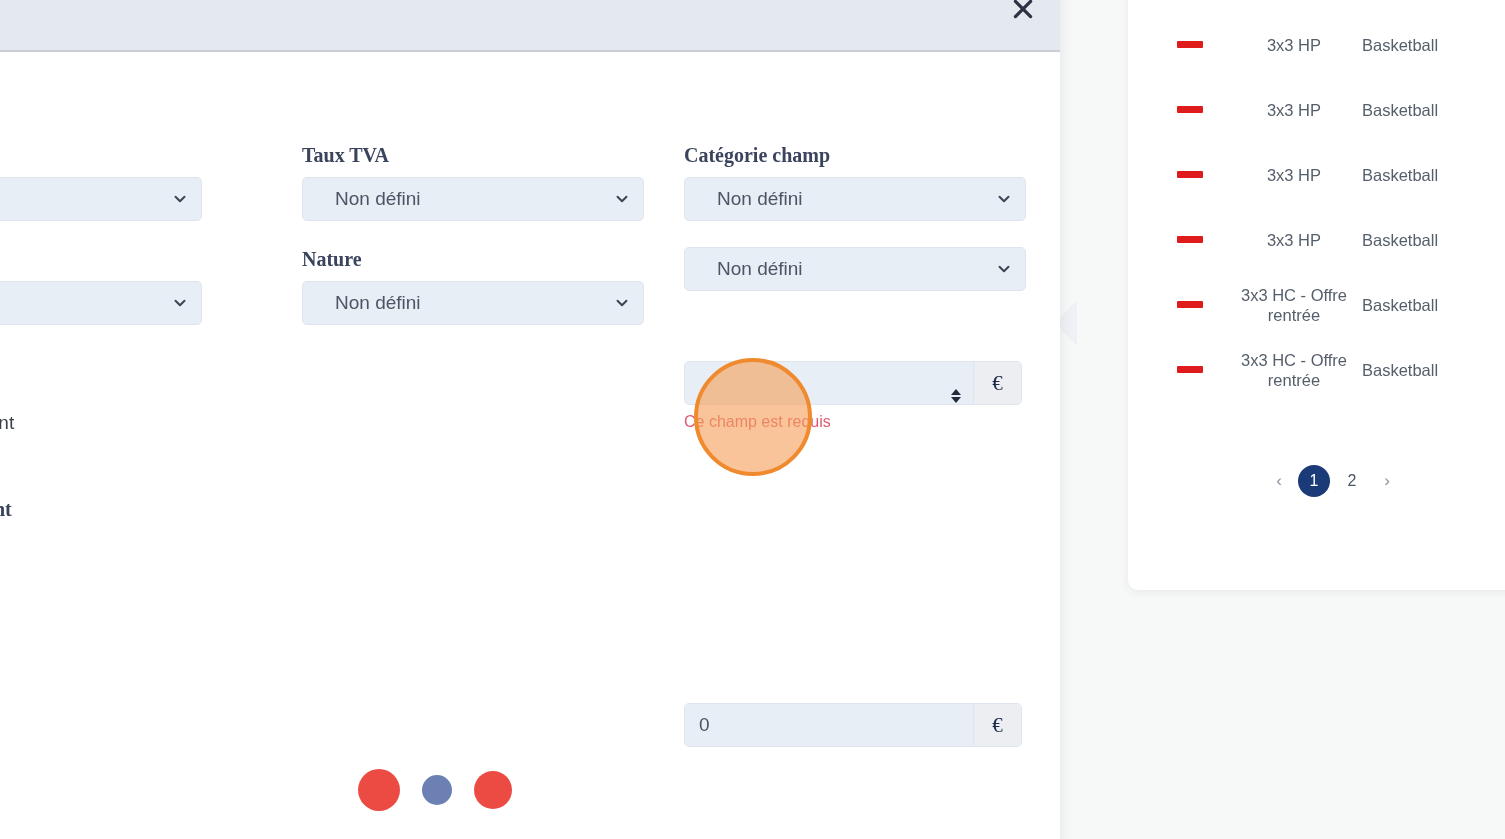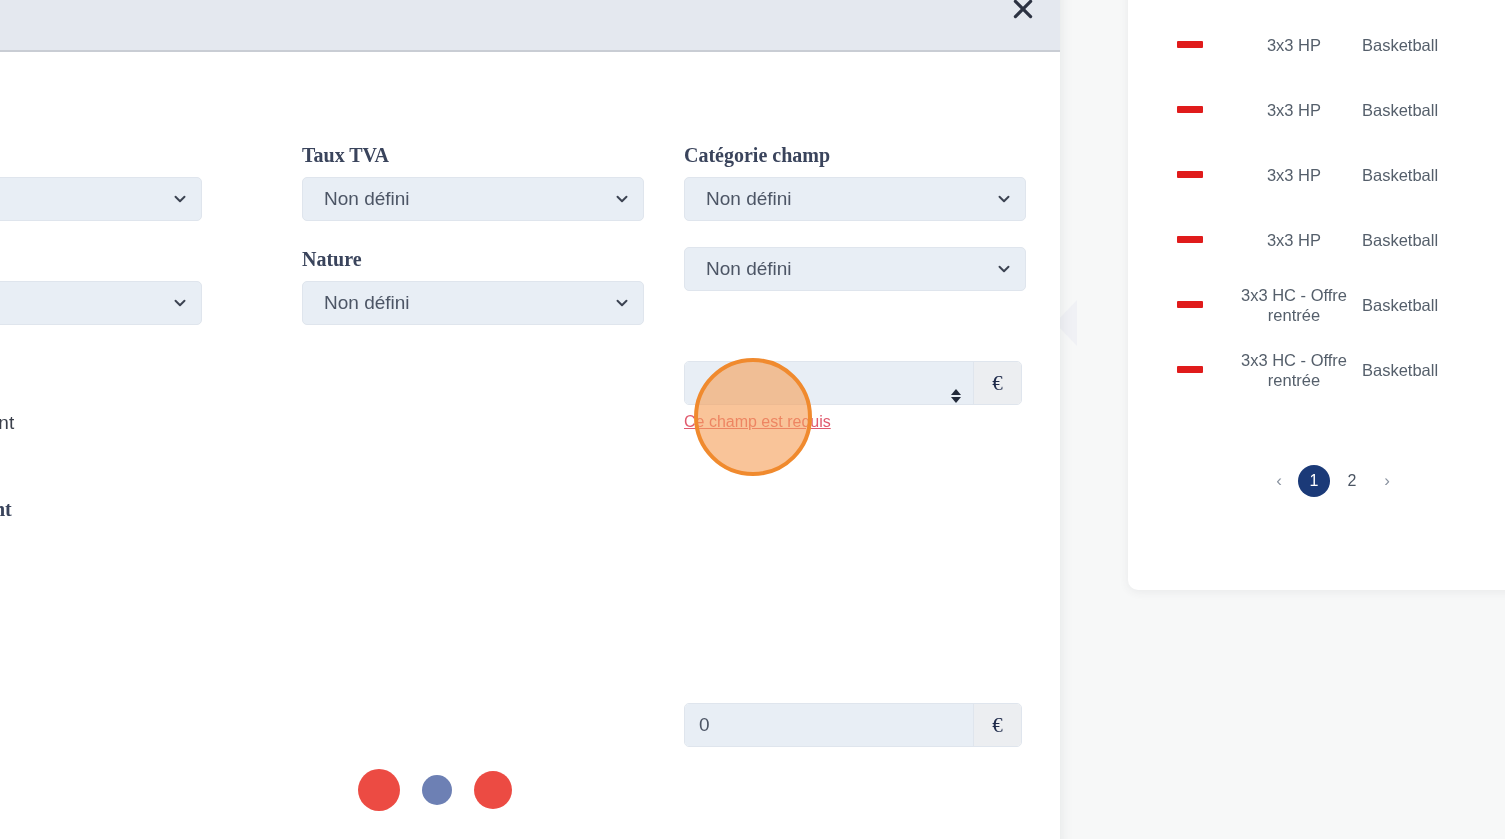--- a/index.html
+++ b/index.html
@@ -176,21 +176,21 @@
 
   .select-wrap { position: relative; }
   select.form-select {
     -webkit-appearance: none;
     appearance: none;
     width: 100%;
     height: 44px;
     background: #e8eef5;
     border: 1px solid #dfe5ed;
     border-radius: 5px;
-    padding: 0 40px 0 21px;
+    padding: 0 40px 0 32px;
     font-family: "Liberation Sans", sans-serif;
     font-size: 19px;
     color: #4c5565;
     line-height: 42px;
     cursor: pointer;
   }
   .select-chevron {
     position: absolute;
     right: 13px; top: 50%;
     transform: translateY(-50%);
@@ -250,21 +250,20 @@
     border-right: 5px solid transparent;
   }
   .spinner .tri-up { border-bottom: 6px solid #222a3a; }
   .spinner .tri-dn { border-top: 6px solid #222a3a; }
 
   .error-text {
     margin-top: 8px;
     font-size: 16px;
     color: #e05a6e;
     font-family: "Liberation Sans", sans-serif;
-    text-decoration: underline;
   }
 
   
   .dots {
     position: absolute;
     left: 498px; top: 645px;
     display: flex;
     align-items: center;
     gap: 22px;
   }

